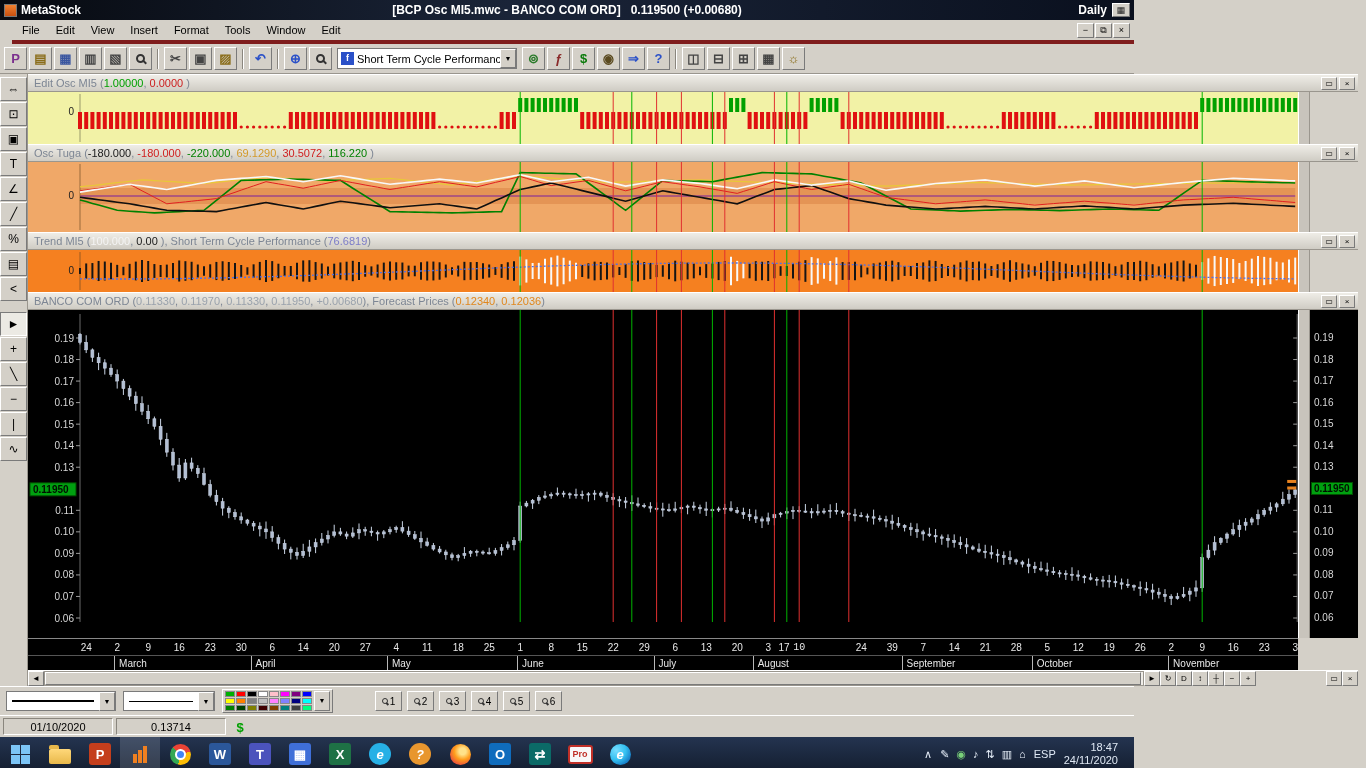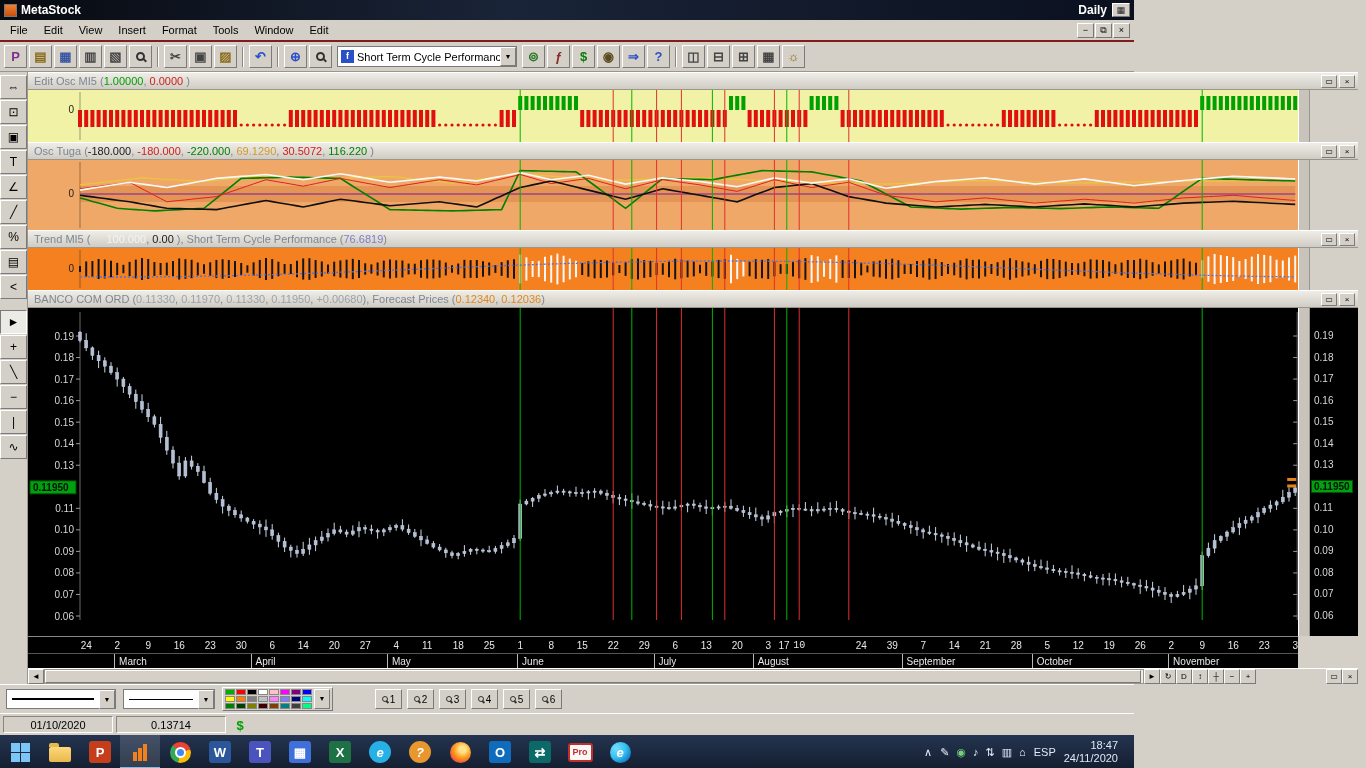--- a/index.html
+++ b/index.html
@@ -9,21 +9,21 @@
 
   
   .titlebar{flex:0 0 20px;background:linear-gradient(90deg,#05070c,#182richten 0);background:linear-gradient(90deg,#070a10,#1a2438 45%,#0a101e);color:#fff;display:flex;align-items:center;padding:0 4px;position:relative;}
   .app-ico{width:13px;height:13px;background:linear-gradient(#f08030,#c85010);border:1px solid #777;margin-right:4px;}
   .tb-app{font-weight:bold;font-size:12px;}
   .tb-center{position:absolute;left:0;right:0;text-align:center;font-weight:bold;font-size:12px;pointer-events:none;}
   .tb-right{margin-left:auto;display:flex;align-items:center;gap:5px;font-weight:bold;font-size:12px;}
   .tb-btn{width:18px;height:14px;background:#d4d0c8;color:#222;border:1px solid;border-color:#fff #777 #777 #fff;font-size:9px;line-height:12px;text-align:center;font-weight:normal;}
 
   
-  .menubar{flex:0 0 22px;background:#d4d0c8;border-bottom:2px solid #7f1d1d;display:flex;align-items:center;padding:0 2px;}
+  .menubar{flex:0 0 22px;background:#d4d0c8;border-bottom:4px solid #7f1d1d;display:flex;align-items:center;padding:0 2px;margin-left:12px;}
   .menu-item{padding:4px 8px;cursor:default;}
   .win-ctrls{margin-left:auto;display:flex;gap:1px;padding-right:2px;}
   .wbtn{width:17px;height:15px;background:#d4d0c8;border:1px solid;border-color:#fff #777 #777 #fff;font-size:9px;line-height:12px;text-align:center;}
 
   
   .toolbar{flex:0 0 30px;display:flex;align-items:center;gap:2px;padding:2px 4px;background:#d4d0c8;border-bottom:1px solid #9a968e;}
   .tbtn{width:23px;height:23px;background:#d4d0c8;border:1px solid;border-color:#fff #7a7a7a #7a7a7a #fff;display:flex;align-items:center;justify-content:center;font-size:13px;font-weight:bold;}
   .tsep{width:2px;height:20px;border-left:1px solid #8a867e;border-right:1px solid #fff;margin:0 3px;}
   .combo{width:180px;height:21px;background:#fff;border:1px solid #7a7a7a;display:flex;align-items:center;margin:0 3px;overflow:hidden;}
   .cicon{flex:0 0 13px;height:13px;background:#2a50c8;color:#fff;font-size:9px;font-weight:bold;text-align:center;line-height:13px;margin:0 3px;}
@@ -110,20 +110,24 @@
   svg text{font-family:"Liberation Sans",sans-serif;}
 </style>
 </head>
 <body>
 
 <div class="screen">
 
   <div class="titlebar">
     <span class="app-ico"></span>
     <span class="tb-app">MetaStock</span>
+    <span class="tb-center">
+      <span>[BCP Osc MI5.mwc - BANCO COM ORD]</span>&nbsp;&nbsp;
+      <span>0.119500 (+0.00680)</span>
+    </span>
     <span class="tb-right">
       <span>Daily</span>
       <span class="tb-btn">▦</span>
     </span>
   </div>
 
   <div class="menubar">
     <div id="menu-items" style="display:flex;">
         <div class="menu-item">File</div>
         <div class="menu-item">Edit</div>
@@ -456,21 +460,21 @@
             <line x1="684.4" y1="0" x2="684.4" y2="70" stroke="#00b400" stroke-width="1"></line>
             <line x1="758.8000000000001" y1="0" x2="758.8000000000001" y2="70" stroke="#00b400" stroke-width="1"></line>
             <line x1="1174.2" y1="0" x2="1174.2" y2="70" stroke="#00b400" stroke-width="1"></line>
             <text x="46" y="37" text-anchor="end" font-size="10" fill="#202020">0</text>
           </svg>
         <div class="strip"></div>
         <div class="rcol"></div>
       </div>
 
       <div class="phead" id="head-trend">
-          <div class="ptitle"><span>Trend MI5 (</span><span style="color: rgb(244, 244, 244); margin-left: 16px;">100.000</span><span>, </span><span style="color: rgb(24, 24, 24);">0.00</span><span> ), Short Term Cycle Performance (</span><span style="color: rgb(125, 125, 200);">76.6819</span><span>)</span></div>
+          <div class="ptitle"><span>Trend MI5 (</span><span style="color: rgb(244, 244, 244);">100.000</span><span>, </span><span style="color: rgb(24, 24, 24);">0.00</span><span> ), Short Term Cycle Performance (</span><span style="color: rgb(125, 125, 200);">76.6819</span><span>)</span></div>
           <div class="pbtns">
             <button class="pbtn">▭</button>
             <button class="pbtn">×</button>
           </div>
         </div>
       <div class="pbody">
         <svg id="svg-trend" width="1270" height="42" style="background:#f58020">
             <line x1="52" y1="2" x2="52" y2="40" stroke="#9a5a20"></line>
             <line x1="52" y1="18" x2="52" y2="24" stroke="#151515" stroke-width="2"></line>
             <line x1="58.2" y1="13.439301508093747" x2="58.2" y2="28.56069849190625" stroke="#151515" stroke-width="2"></line>

